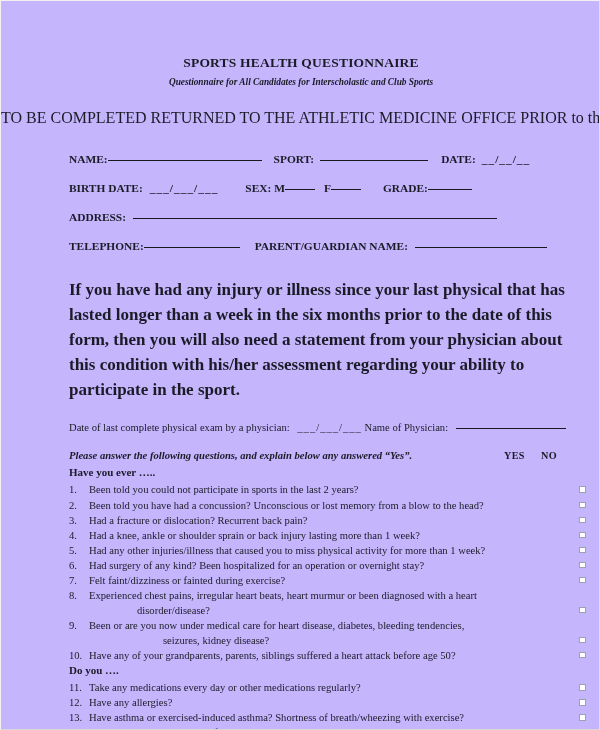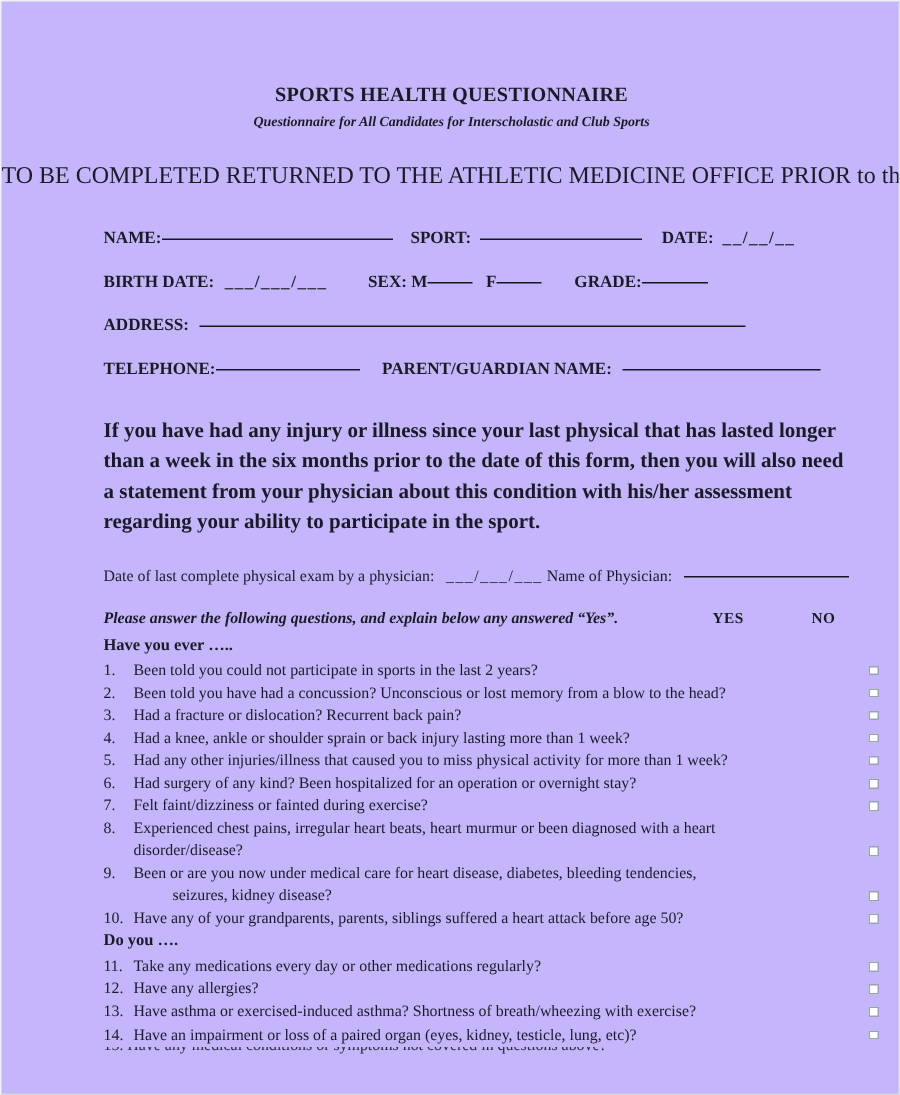--- a/index.html
+++ b/index.html
@@ -78,21 +78,21 @@
     height: 0;
     position: relative;
     top: -2px;
   }
   .gap { display: inline-block; }
 
   
   .para {
     margin: 0;
     padding: 9px 30px 0 68px;
-    font-size: 14px;
+    font-size: 17px;
     font-weight: bold;
     line-height: 1.47;
   }
 
   
   .physline {
     margin: 0;
     padding: 19px 0 0 68px;
     font-size: 10.6px;
     white-space: nowrap;
@@ -125,21 +125,21 @@
     padding-top: 1px;
   }
 
   .colhead {
     position: absolute;
     top: 17px;
     font-size: 10.2px;
     font-weight: bold;
     letter-spacing: 0.3px;
   }
-  .colhead.yes { left: 474px; }
+  .colhead.yes { left: 503px; }
   .colhead.no  { left: 540px; }
 
   .qlist {
     list-style: none;
     margin: 0;
     padding: 3px 0 0 0;
   }
   .qitem {
     position: relative;
     font-size: 10.6px;
@@ -153,20 +153,21 @@
     width: 18px;
     text-align: left;
   }
   .qtext {
     display: block;
     padding-left: 20px;
     padding-right: 110px;
   }
   .qtext .cont {
     display: block;
+    margin-left: 48px;
   }
   .qtext .cont.deep {
     padding-left: 26px;
   }
   .cbx {
     position: absolute;
     width: 6.5px;
     height: 6.5px;
     border: 1.1px solid #9aa3b4;
     background: #ffffff;

